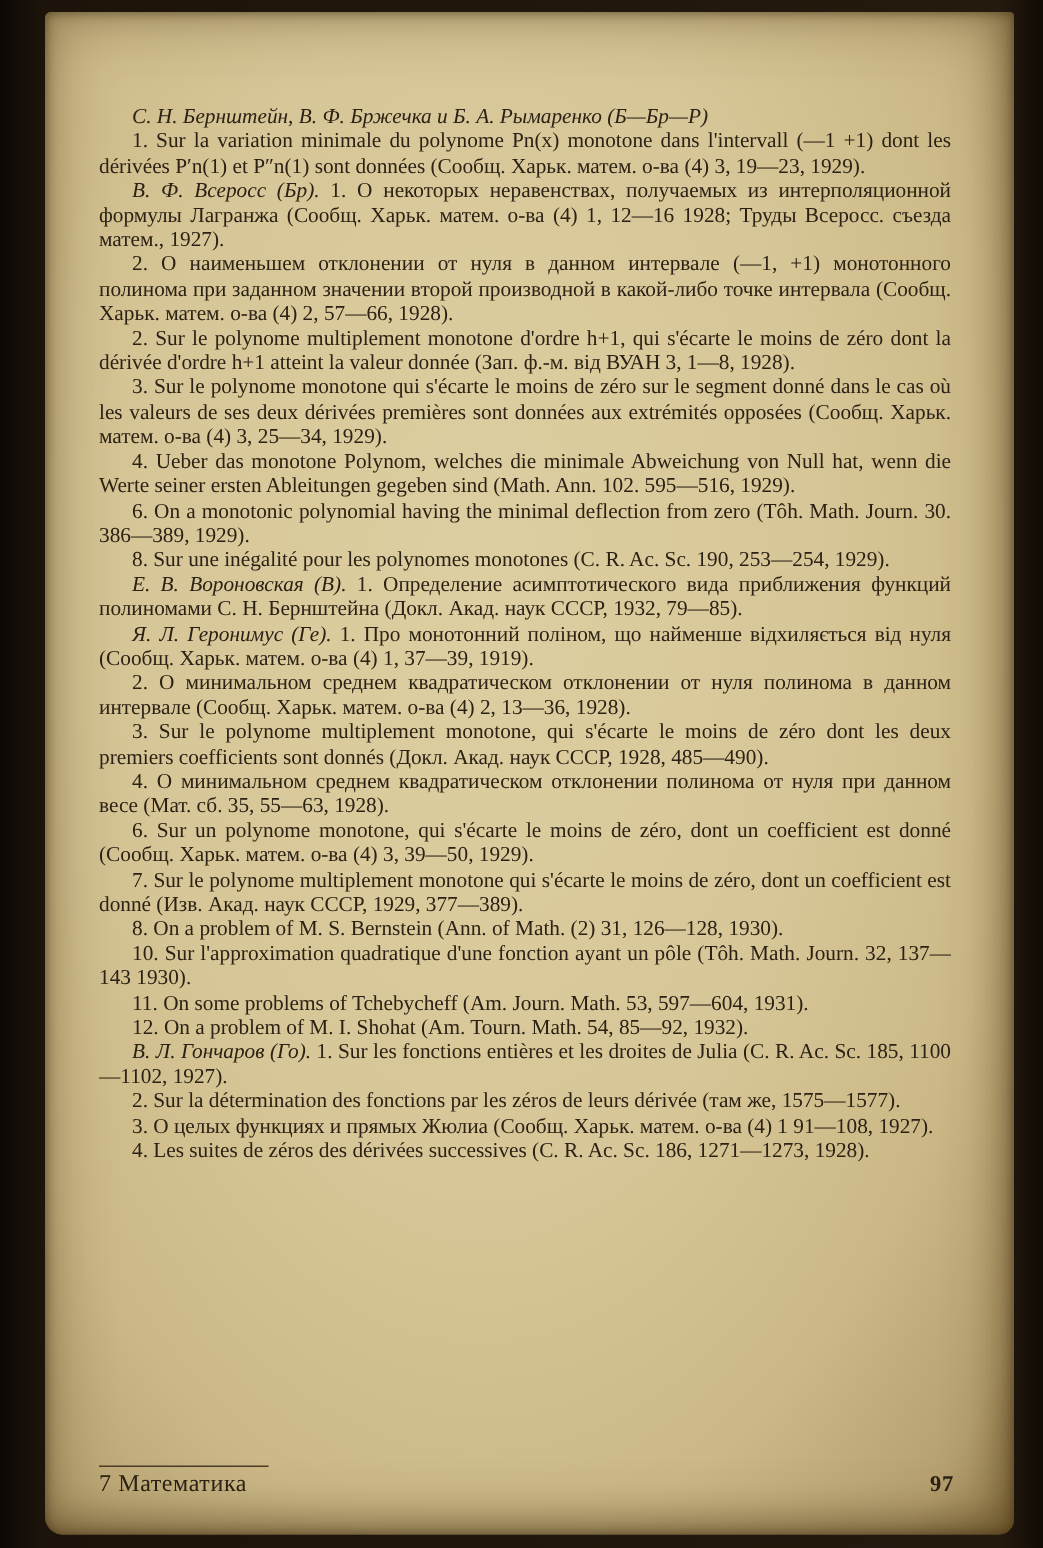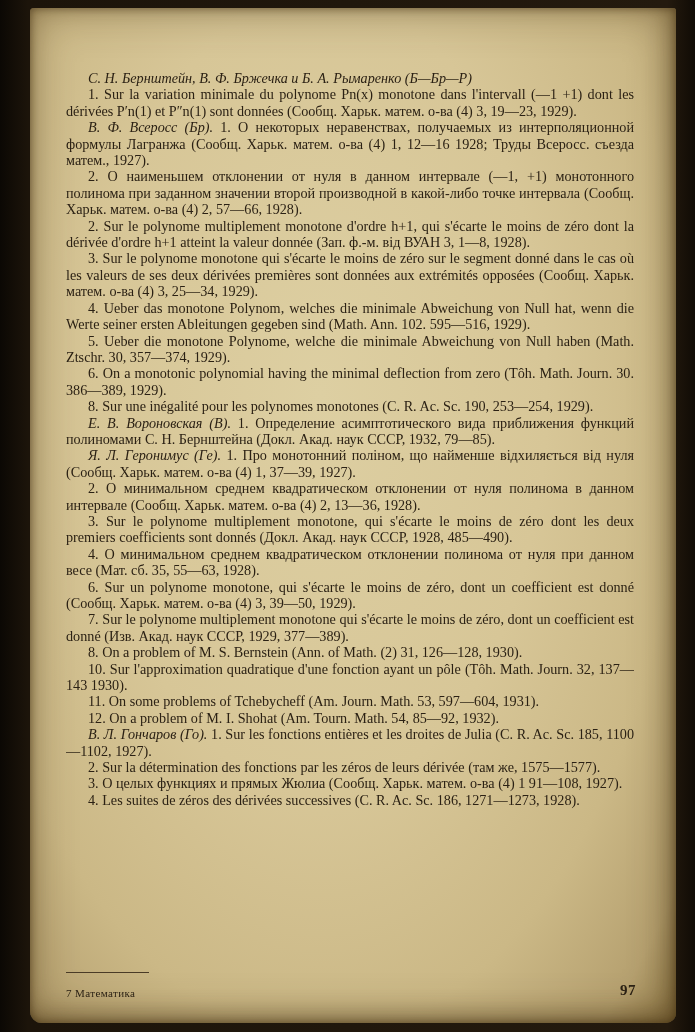--- a/index.html
+++ b/index.html
@@ -54,24 +54,24 @@
     position: absolute;
     left: 36px;
     right: 40px;
     bottom: 24px;
     display: flex;
     justify-content: space-between;
     align-items: flex-end;
     color: #2b2114;
   }
   .sig {
-    font-size: 11px;
+    font-size: 16px;
     letter-spacing: 0.4px;
     border-top: 1px solid #4a3b26;
-    padding-top: 14px;
+    padding-top: 3px;
     padding-right: 14px;
   }
   .pagenum {
     font-size: 15px;
     font-weight: bold;
     letter-spacing: 0.5px;
   }
 </style>
 </head>
 <body>
@@ -80,25 +80,24 @@
 
 <div class="paper">
   <div class="content">
       <p class="entry"><i>С. Н. Бернштейн, В. Ф. Бржечка и Б. А. Рымаренко (Б—Бр—Р)</i></p>
       <p class="entry"><span>1. Sur la variation minimale du polynome Pn(x) monotone dans l'intervall (—1 +1) dont les dérivées P′n(1) et P″n(1) sont données (Сообщ. Харьк. матем. о-ва (4) 3, 19—23, 1929).</span></p>
       <p class="entry"><i>В. Ф. Всеросс (Бр).</i> <span>1. О некоторых неравенствах, получаемых из интерполяционной формулы Лагранжа (Сообщ. Харьк. матем. о-ва (4) 1, 12—16 1928; Труды Всеросс. съезда матем., 1927).</span></p>
       <p class="entry"><span>2. О наименьшем отклонении от нуля в данном интервале (—1, +1) монотонного полинома при заданном значении второй производной в какой-либо точке интервала (Сообщ. Харьк. матем. о-ва (4) 2, 57—66, 1928).</span></p>
       <p class="entry"><span>2. Sur le polynome multiplement monotone d'ordre h+1, qui s'écarte le moins de zéro dont la dérivée d'ordre h+1 atteint la valeur donnée (Зап. ф.-м. від ВУАН 3, 1—8, 1928).</span></p>
       <p class="entry"><span>3. Sur le polynome monotone qui s'écarte le moins de zéro sur le segment donné dans le cas où les valeurs de ses deux dérivées premières sont données aux extrémités opposées (Сообщ. Харьк. матем. о-ва (4) 3, 25—34, 1929).</span></p>
       <p class="entry"><span>4. Ueber das monotone Polynom, welches die minimale Abweichung von Null hat, wenn die Werte seiner ersten Ableitungen gegeben sind (Math. Ann. 102. 595—516, 1929).</span></p>
-      <p class="entry"><span>5. Ueber die monotone Polynome, welche die minimale Abweichung von Null haben (Math. Ztschr. 30, 357—374, 1929).</span></p>
       <p class="entry"><span>6. On a monotonic polynomial having the minimal deflection from zero (Tôh. Math. Journ. 30. 386—389, 1929).</span></p>
       <p class="entry"><span>8. Sur une inégalité pour les polynomes monotones (C. R. Ac. Sc. 190, 253—254, 1929).</span></p>
       <p class="entry"><i>Е. В. Вороновская (В).</i> <span>1. Определение асимптотического вида приближения функций полиномами С. Н. Бернштейна (Докл. Акад. наук СССР, 1932, 79—85).</span></p>
-      <p class="entry"><i>Я. Л. Геронимус (Ге).</i> <span>1. Про монотонний поліном, що найменше відхиляється від нуля (Сообщ. Харьк. матем. о-ва (4) 1, 37—39, 1927).</span></p>
+      <p class="entry"><i>Я. Л. Геронимус (Ге).</i> <span>1. Про монотонний поліном, що найменше відхиляється від нуля (Сообщ. Харьк. матем. о-ва (4) 1, 37—39, 1919).</span></p>
       <p class="entry"><span>2. О минимальном среднем квадратическом отклонении от нуля полинома в данном интервале (Сообщ. Харьк. матем. о-ва (4) 2, 13—36, 1928).</span></p>
       <p class="entry"><span>3. Sur le polynome multiplement monotone, qui s'écarte le moins de zéro dont les deux premiers coefficients sont donnés (Докл. Акад. наук СССР, 1928, 485—490).</span></p>
       <p class="entry"><span>4. О минимальном среднем квадратическом отклонении полинома от нуля при данном весе (Мат. сб. 35, 55—63, 1928).</span></p>
       <p class="entry"><span>6. Sur un polynome monotone, qui s'écarte le moins de zéro, dont un coefficient est donné (Сообщ. Харьк. матем. о-ва (4) 3, 39—50, 1929).</span></p>
       <p class="entry"><span>7. Sur le polynome multiplement monotone qui s'écarte le moins de zéro, dont un coefficient est donné (Изв. Акад. наук СССР, 1929, 377—389).</span></p>
       <p class="entry"><span>8. On a problem of M. S. Bernstein (Ann. of Math. (2) 31, 126—128, 1930).</span></p>
       <p class="entry"><span>10. Sur l'approximation quadratique d'une fonction ayant un pôle (Tôh. Math. Journ. 32, 137—143 1930).</span></p>
       <p class="entry"><span>11. On some problems of Tchebycheff (Am. Journ. Math. 53, 597—604, 1931).</span></p>
       <p class="entry"><span>12. On a problem of M. I. Shohat (Am. Tourn. Math. 54, 85—92, 1932).</span></p>
       <p class="entry"><i>В. Л. Гончаров (Го).</i> <span>1. Sur les fonctions entières et les droites de Julia (C. R. Ac. Sc. 185, 1100—1102, 1927).</span></p>

